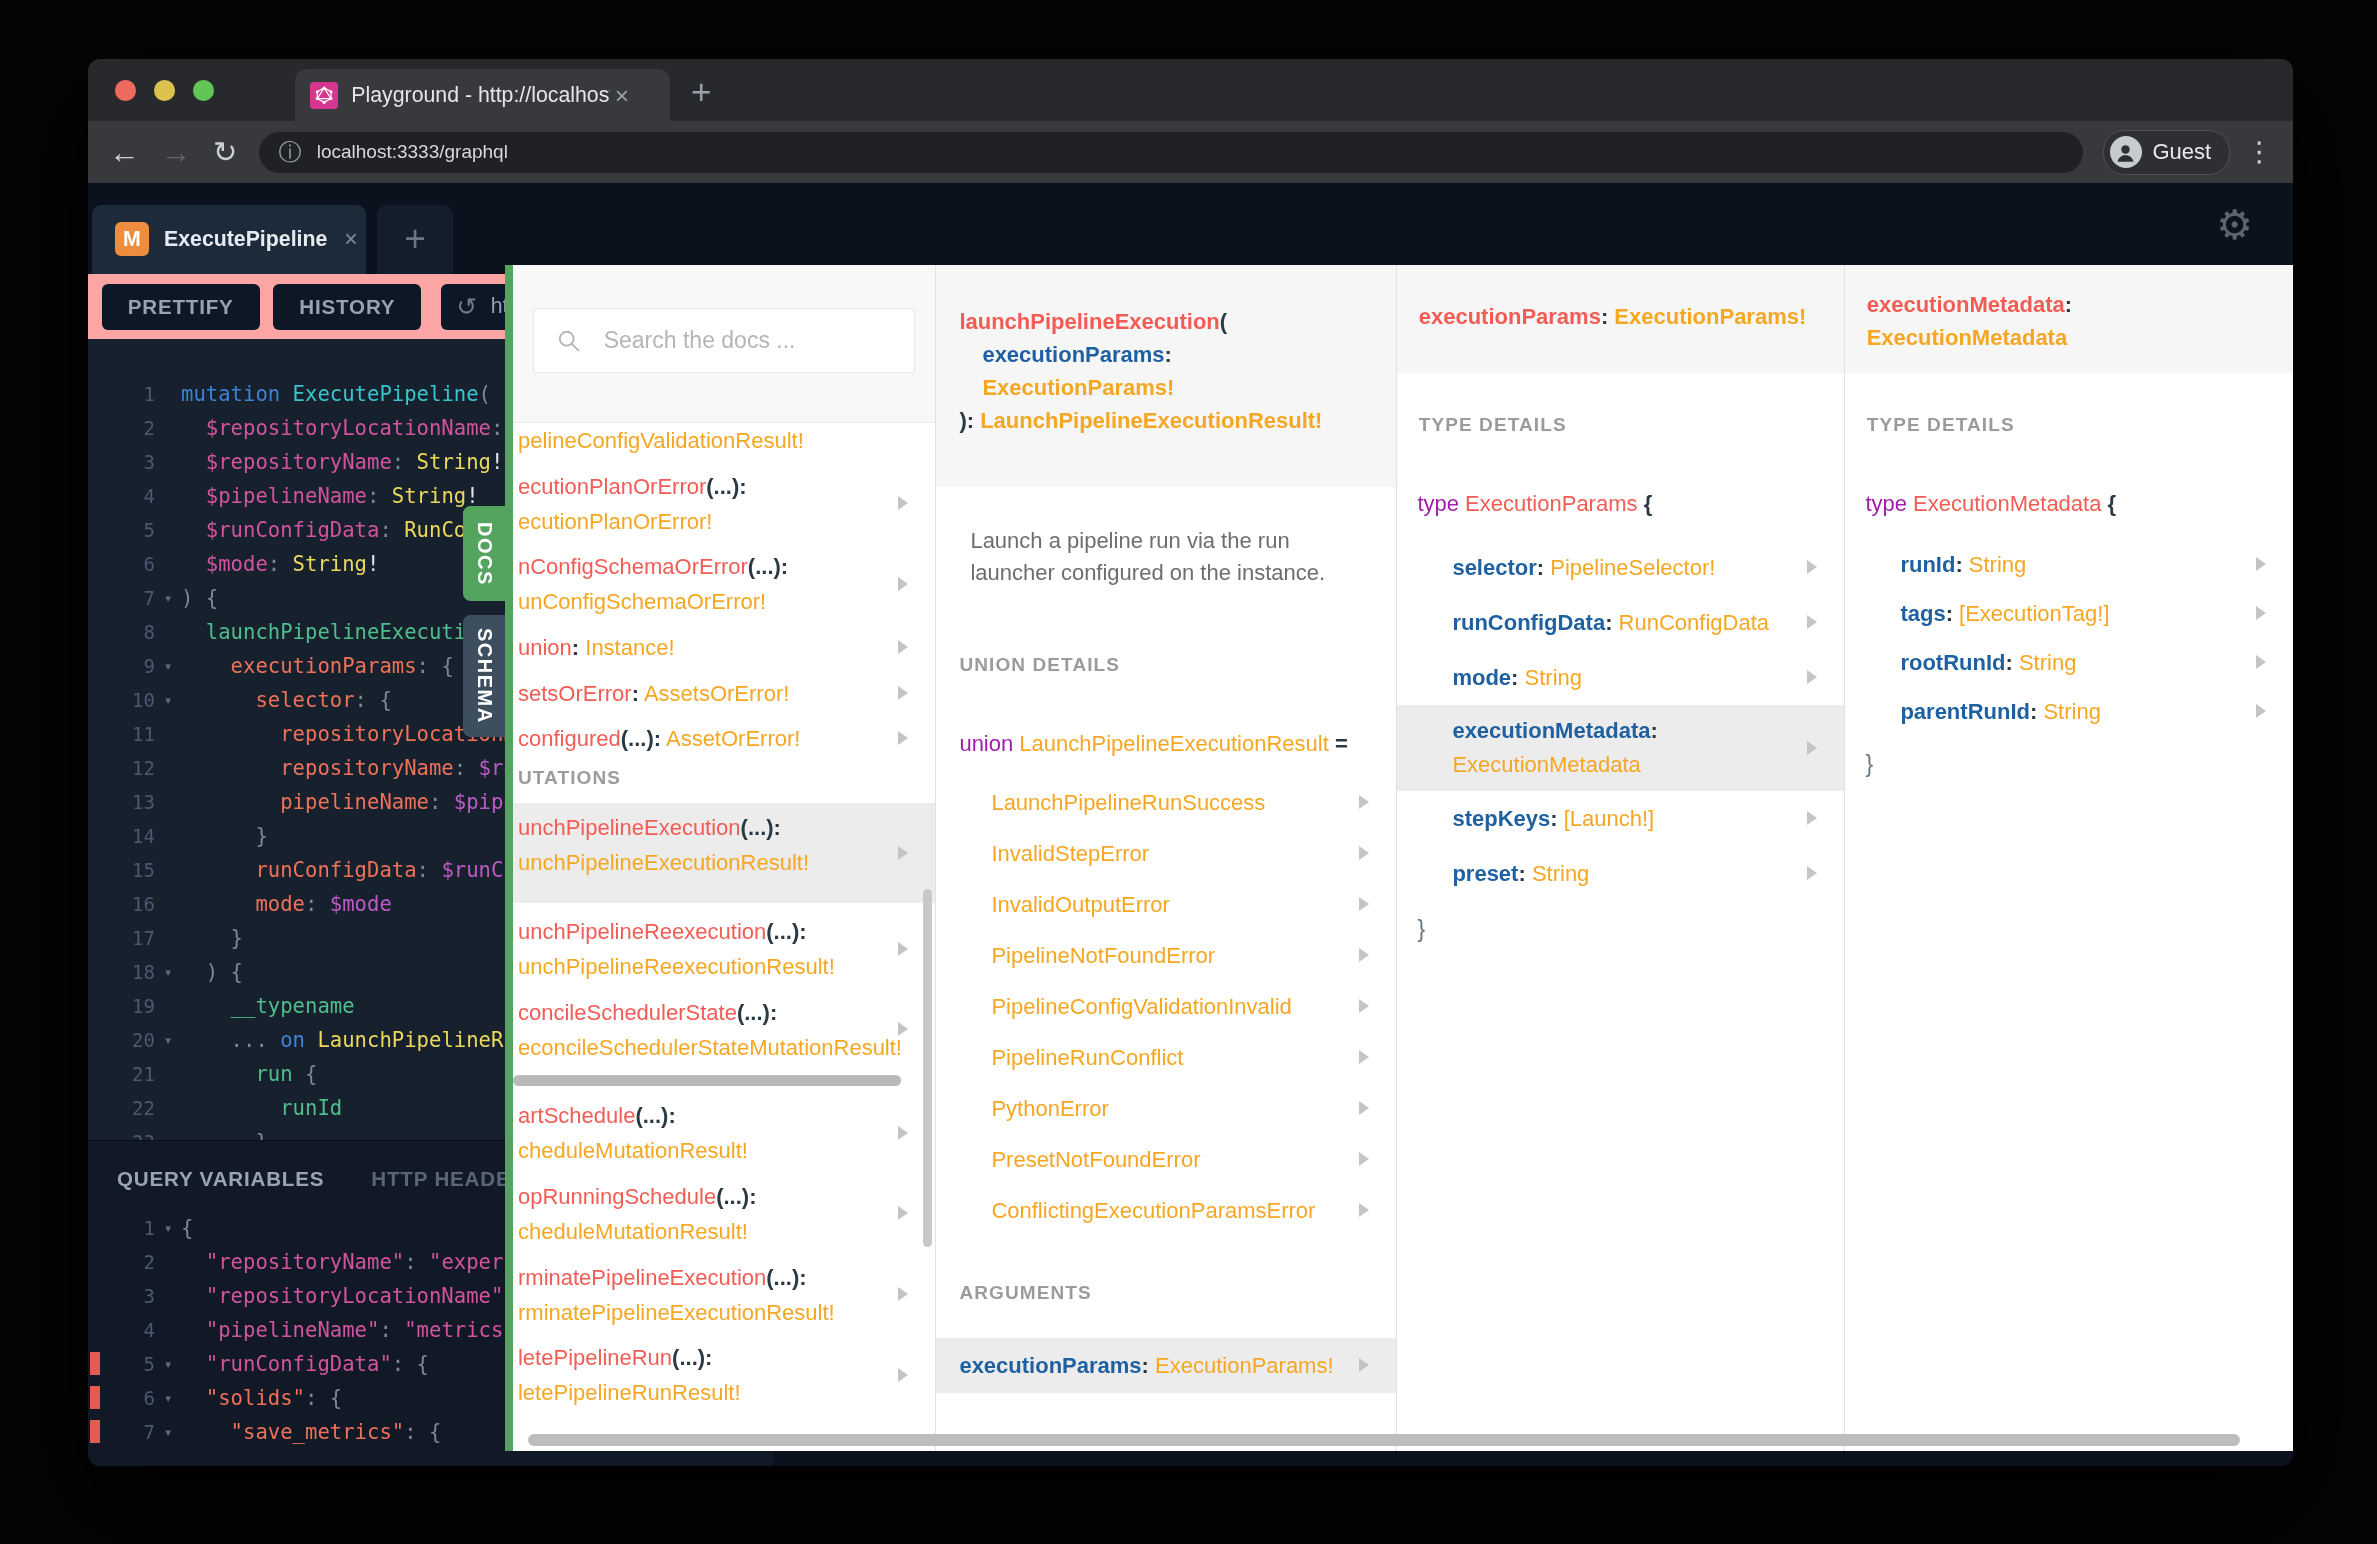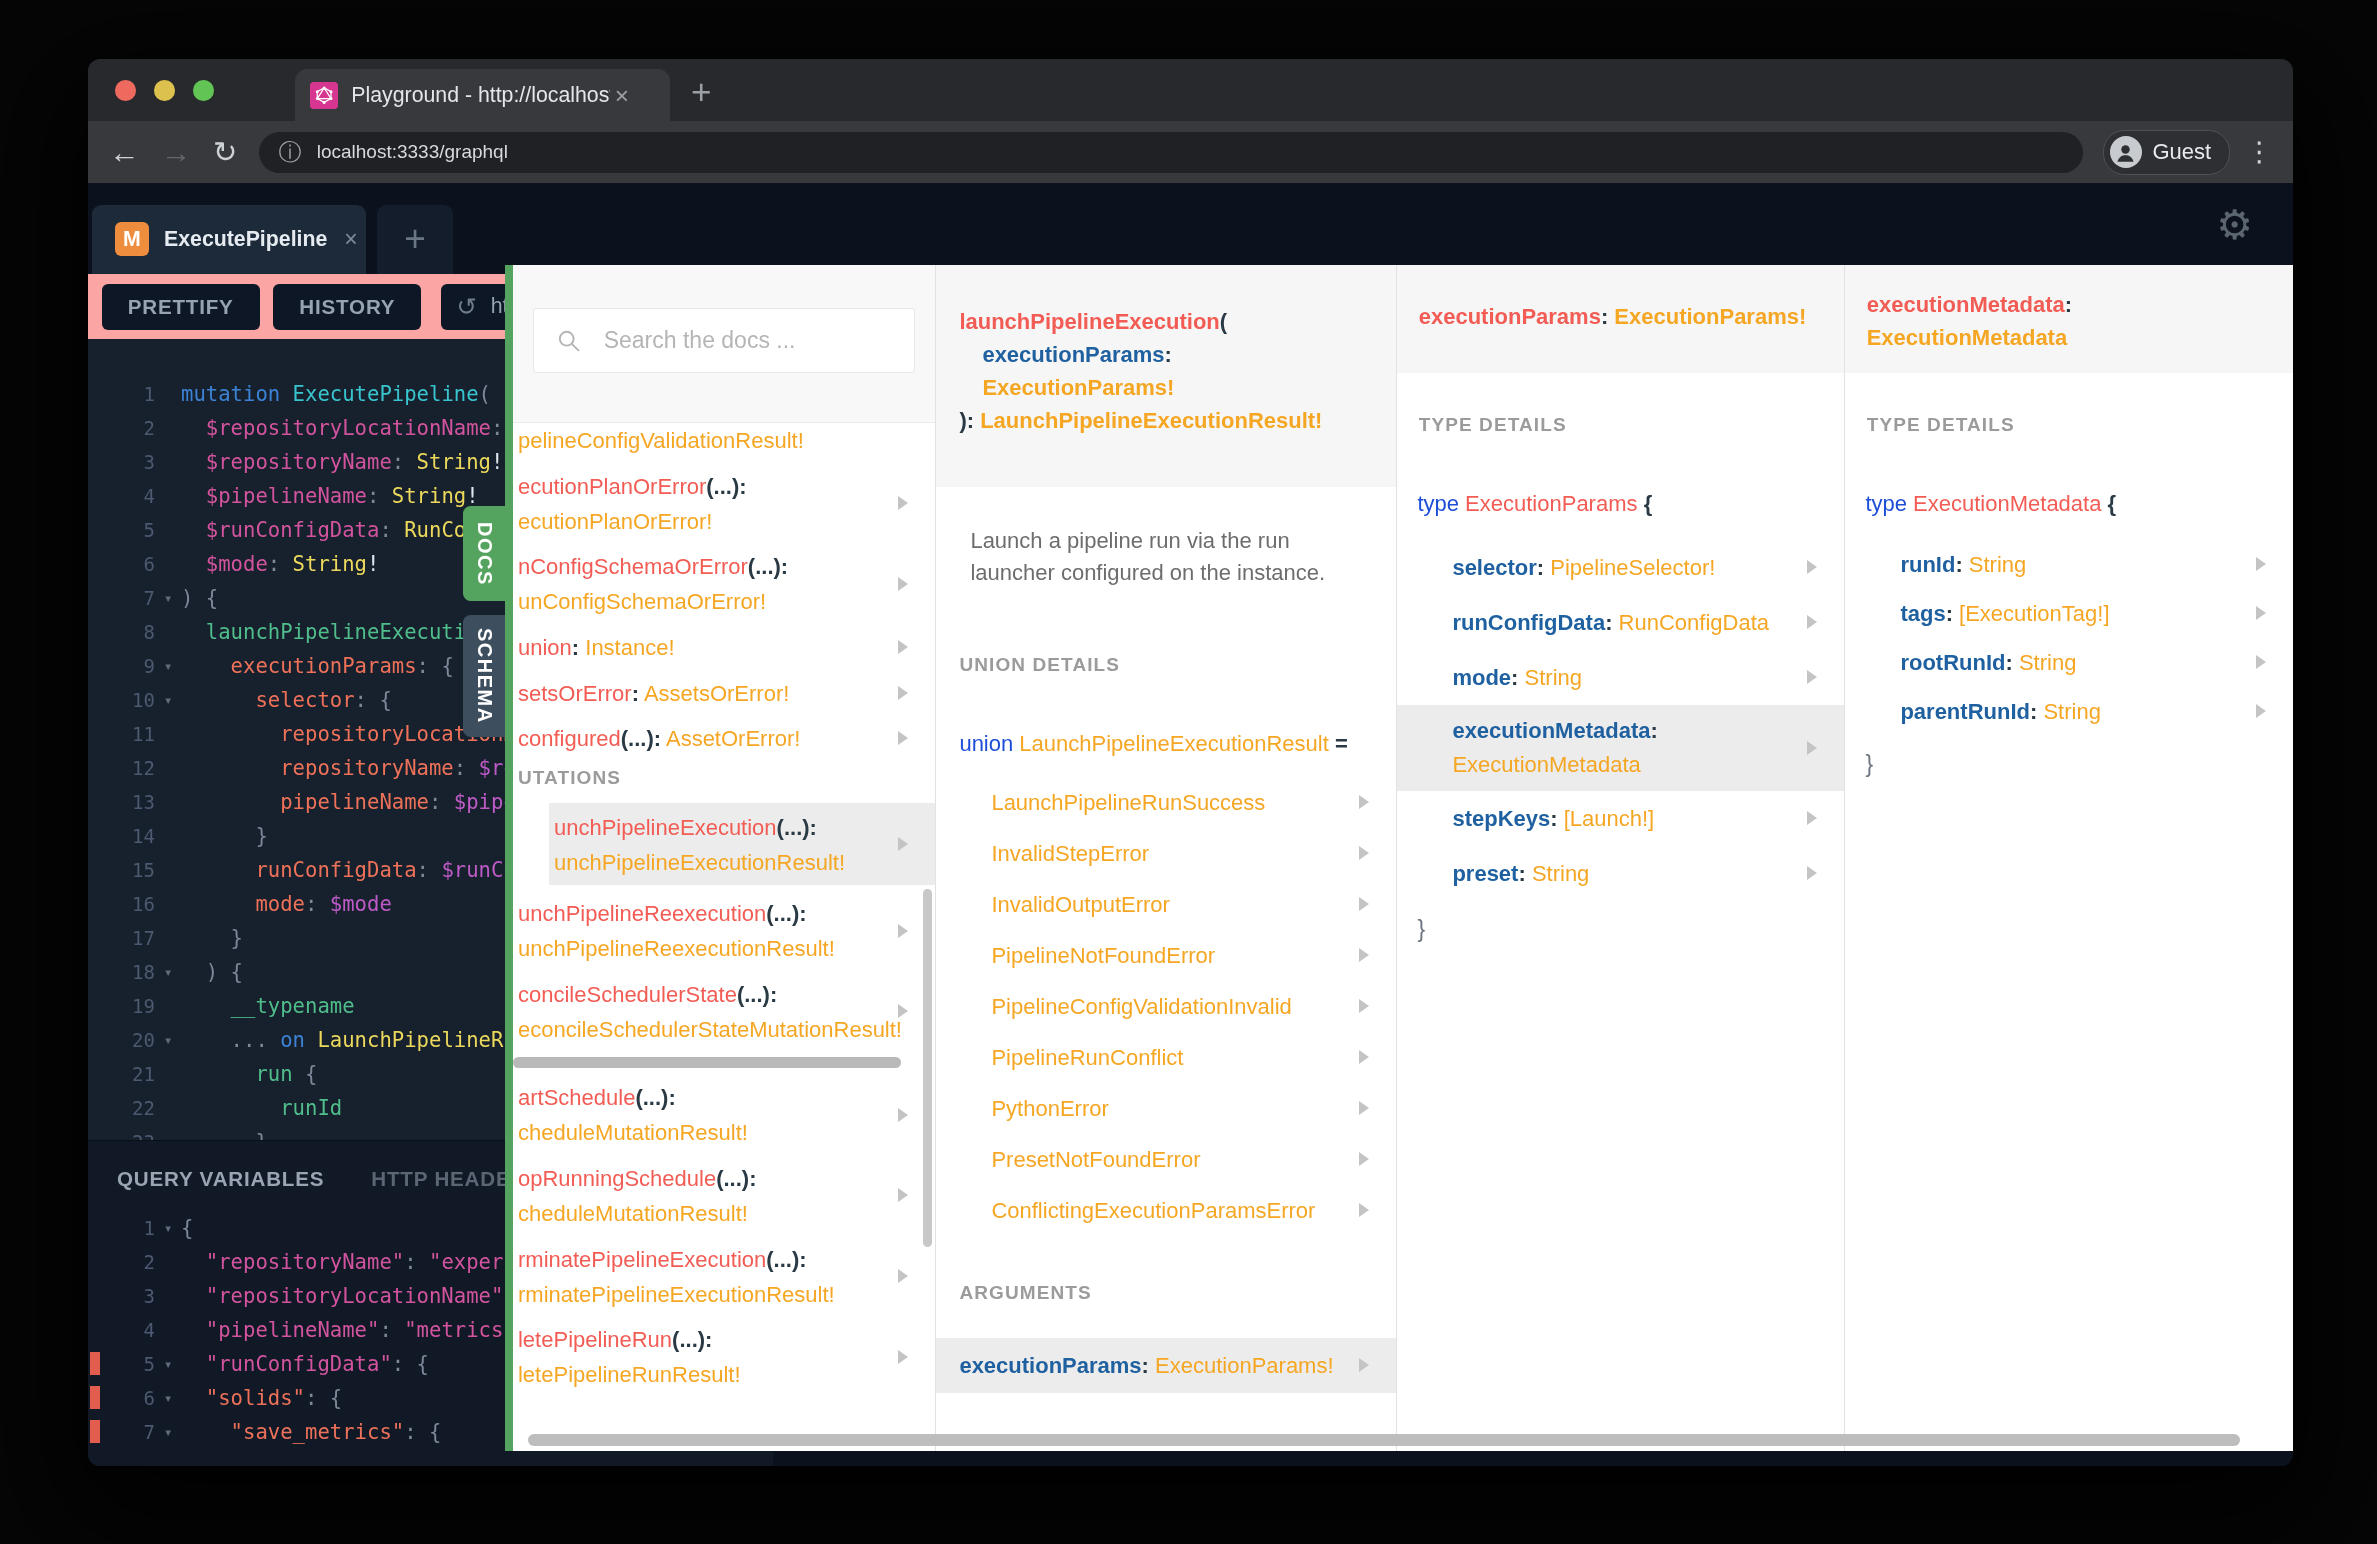--- a/index.html
+++ b/index.html
@@ -67,32 +67,32 @@
   .greenbar{position:absolute;left:0;top:0;bottom:0;width:8.4px;background:#54a45f;}
   .side-tab{position:absolute;left:-42px;width:42px;border-radius:7.6px 0 0 7.6px;color:#fff;font-weight:700;
             font-size:20px;letter-spacing:1.5px;writing-mode:vertical-rl;display:flex;align-items:center;justify-content:center;}
   .tab-docs{top:241px;height:95px;background:#54a45f;}
   .tab-schema{top:350px;height:122px;background:#3d4e5f;}
   .cols{position:absolute;left:8.4px;right:0;top:0;bottom:0;background:#fff;display:flex;overflow:hidden;}
   .col{position:relative;height:100%;overflow:hidden;flex:none;box-sizing:border-box;font-size:22px;}
   .col+.col{border-left:0.8px solid #e2e2e2;}
   .col1{width:422px}.col2{width:461px}.col3{width:448px}.col4{flex:1}
   .dc-field{color:#f25c54}.dc-type{color:#f5a623}.dc-arg{color:#1f61a0;font-weight:600}
-  .dc-dark{color:#2a3a45;font-weight:700}.dc-kw{color:#1d4ed8}
+  .dc-dark{color:#2a3a45;font-weight:700}.dc-kw{color:#a21caf}
   .d-sec{color:#9b9b9b;font-weight:700;font-size:19px;letter-spacing:1.1px;}
   .chev{position:absolute;right:27.4px;top:50%;margin-top:-7.6px;width:0;height:0;
         border:7.6px solid transparent;border-left:10.7px solid #c4c4c4;border-right:0;}
   
   .searchband{height:158px;background:#f8f8f8;border-bottom:0.8px solid #ececec;box-sizing:border-box;padding:43px 20px 0;}
   .searchbox{height:63px;background:#fff;border:0.8px solid #e8e8e8;border-radius:3px;display:flex;align-items:center;}
   .searchbox svg{margin-left:21.3px;}
   .searchph{margin-left:22px;color:#b5b5b5;font-size:23px;}
   .d1-list{position:relative;padding-top:0;}
   .d1-item{position:relative;line-height:35px;padding-left:4.6px;margin-bottom:10.7px;}
-  .d1-item.hl{background:#ececec;padding-top:7.6px;padding-bottom:5px;margin-left:36px;}
+  .d1-item.hl{background:#ececec;padding-top:7.6px;padding-bottom:23px;}
   .d1-sec{margin:9.1px 0 13.7px 4.6px;}
   .hbar{height:10.7px;background:#b9b9b9;border-radius:5.3px;margin:1.5px 34px 12.2px 0;}
   .vbar{position:absolute;right:3.8px;top:624px;width:9.1px;height:358px;background:#c8c8c8;border-radius:4.6px;}
   
   .c2-band{height:222px;background:#f6f6f6;box-sizing:border-box;padding:40px 0 0 23px;font-weight:600;line-height:33px;white-space:nowrap;}
   .c2-band .ind{padding-left:23px;}
   .c2-desc{margin:38px 34px 0;color:#6d6d6d;line-height:32px;}
   .c2-sec1{margin:65px 0 0 23px;}
   .c2-union{margin:55px 0 0 23px;white-space:nowrap;}
   .c2-members{margin-top:20px;}

